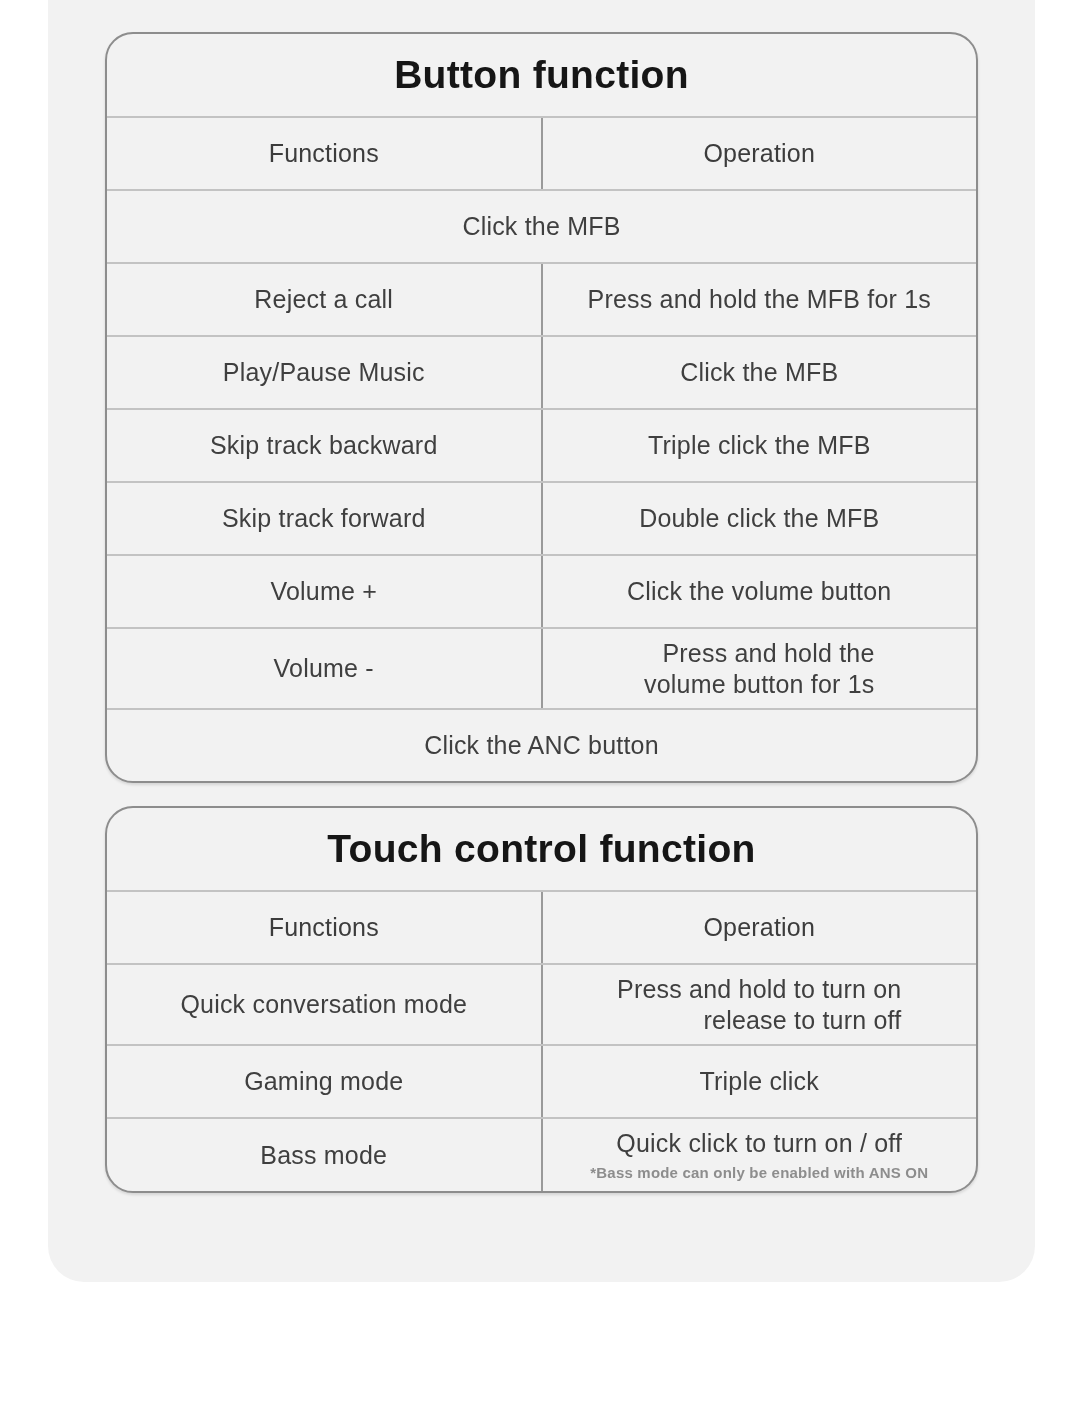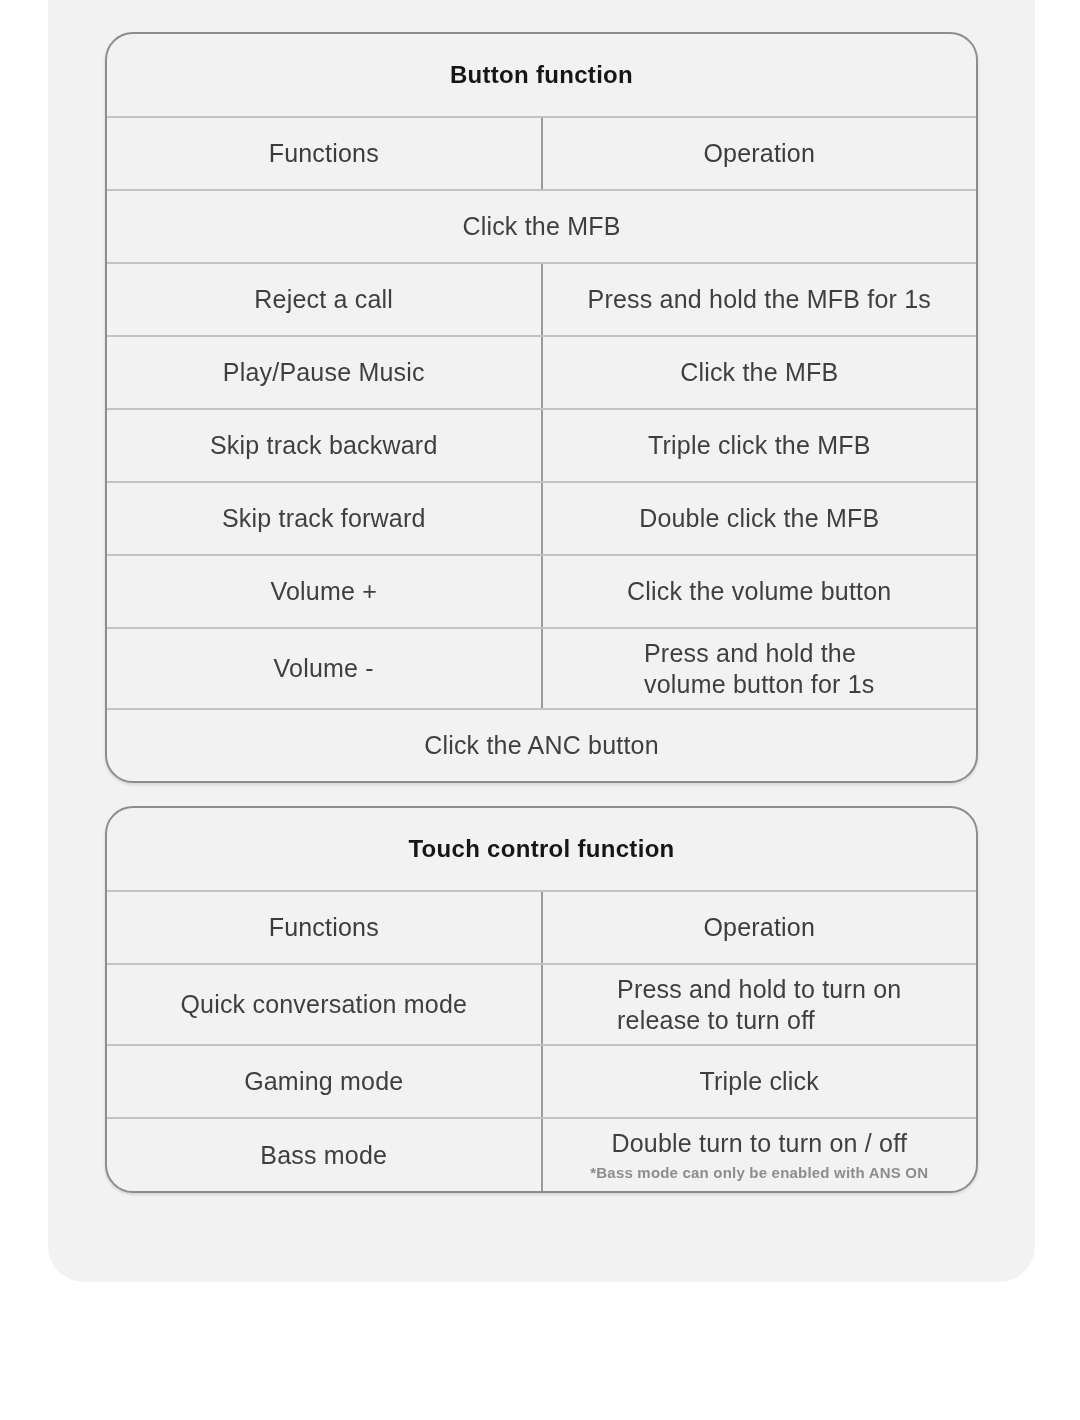--- a/index.html
+++ b/index.html
@@ -30,37 +30,37 @@
     background: #f2f2f2;
   }
   .table-button-function { margin-top: 32px; }
   .table-touch-control  { margin-top: 23px; }
 
   .table-title {
     display: flex;
     align-items: center;
     justify-content: center;
     height: 82px;
-    font-size: 24px;
+    font-size: 39px;
     font-weight: 700;
     color: #161616;
     letter-spacing: 0.3px;
   }
   .t-row {
     display: flex;
     border-top: 2px solid #c3c3c3;
     min-height: 71px;
   }
   .t-cell {
     flex: 1 1 50%;
     display: flex;
     flex-direction: column;
     align-items: center;
     justify-content: center;
-    text-align: left;
+    text-align: right;
     padding: 9px 14px;
     font-size: 25px;
     color: #3f3f3f;
     line-height: 1.22;
     white-space: pre-line;
     letter-spacing: 0.2px;
   }
   .t-cell.func { border-right: 2px solid #9a9a9a; }
   .t-row.header .t-cell { color: #3c3c3c; }
   .note {
@@ -131,19 +131,19 @@
       <div class="t-cell">Press and hold to turn on
 release to turn off</div>
     </div>
     <div class="t-row">
       <div class="t-cell func">Gaming mode</div>
       <div class="t-cell">Triple click</div>
     </div>
     <div class="t-row">
       <div class="t-cell func">Bass mode</div>
       <div class="t-cell">
-        <div>Double turn to turn on / off</div>
+        <div>Quick click to turn on / off</div>
         <div class="note">*Bass mode can only be enabled with ANS ON</div>
       </div>
     </div>
   </section>
 
 </div>
 
 </body></html>

